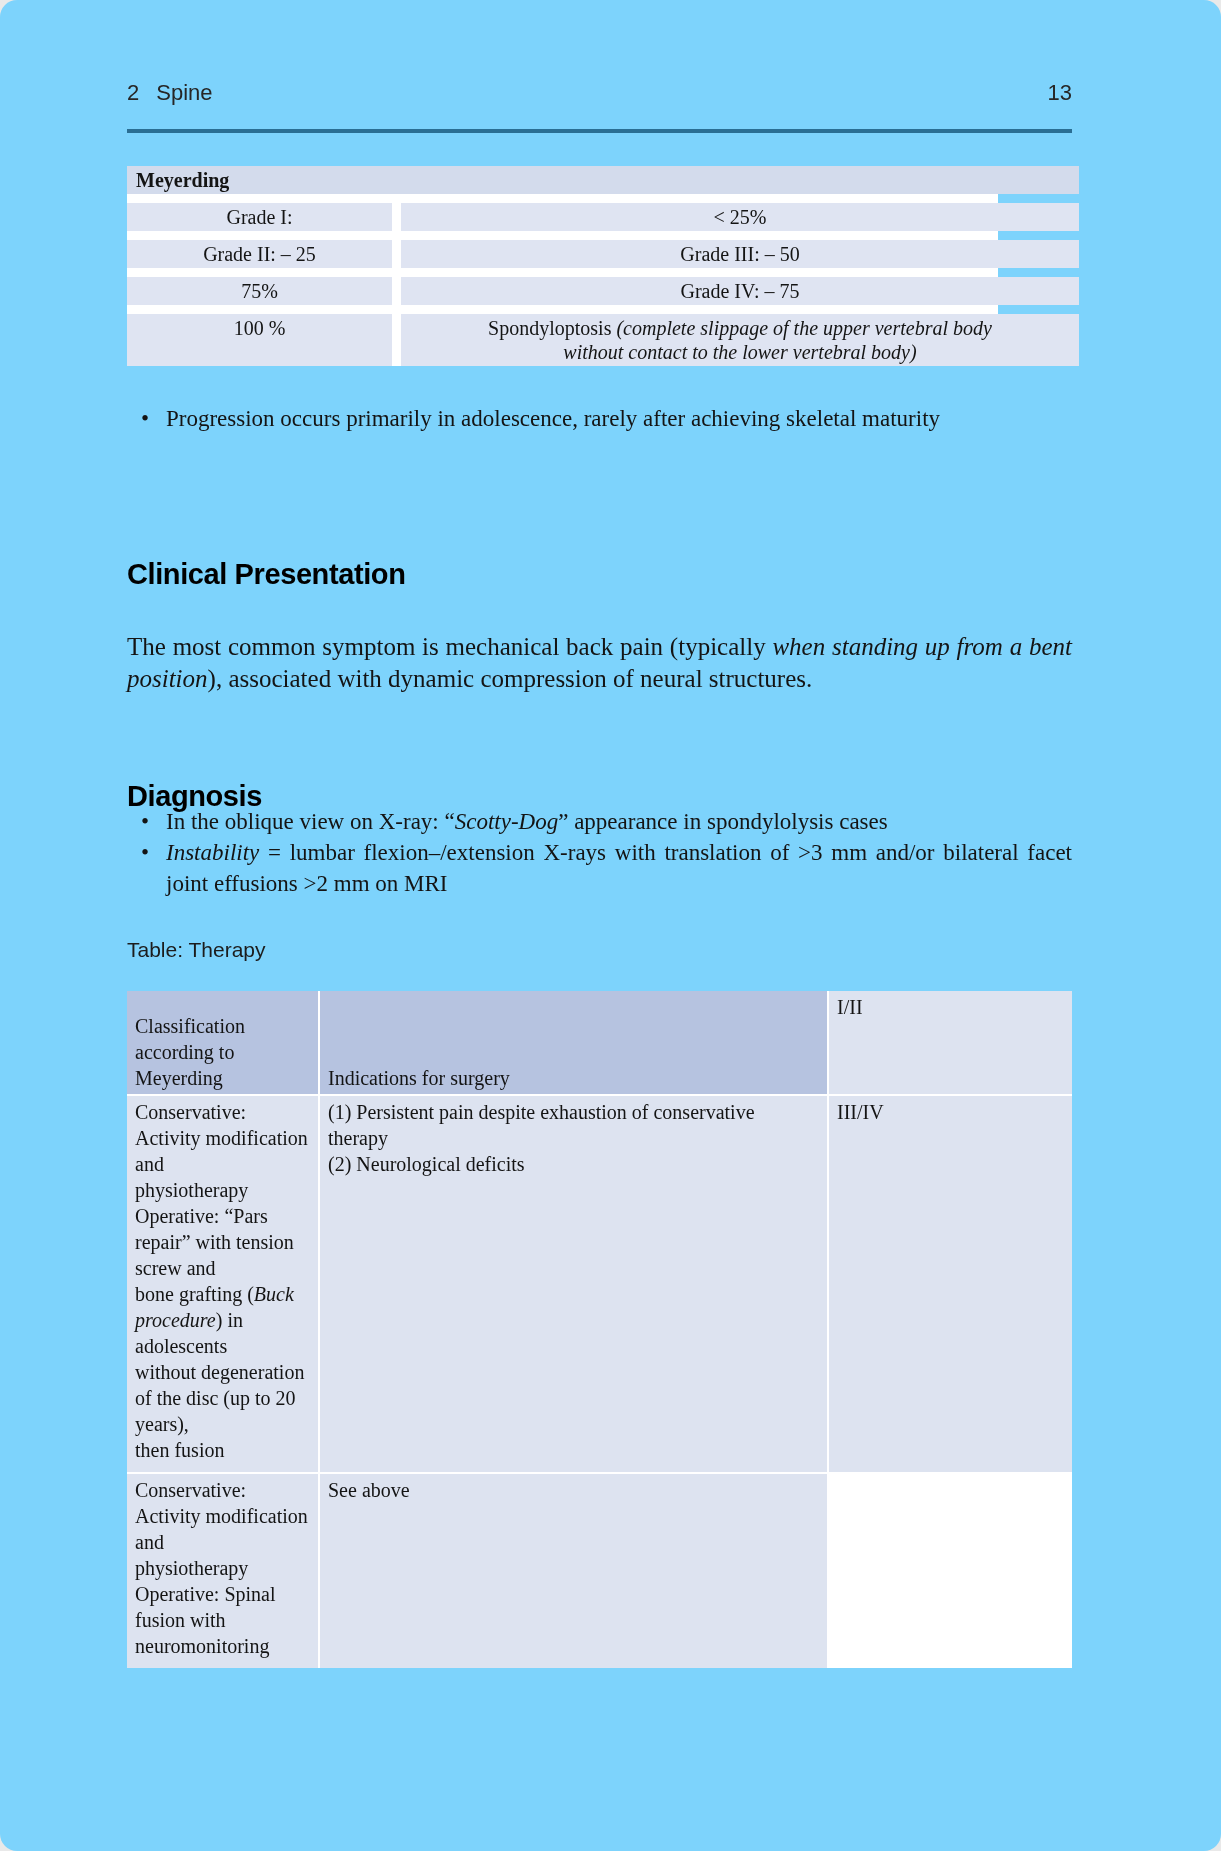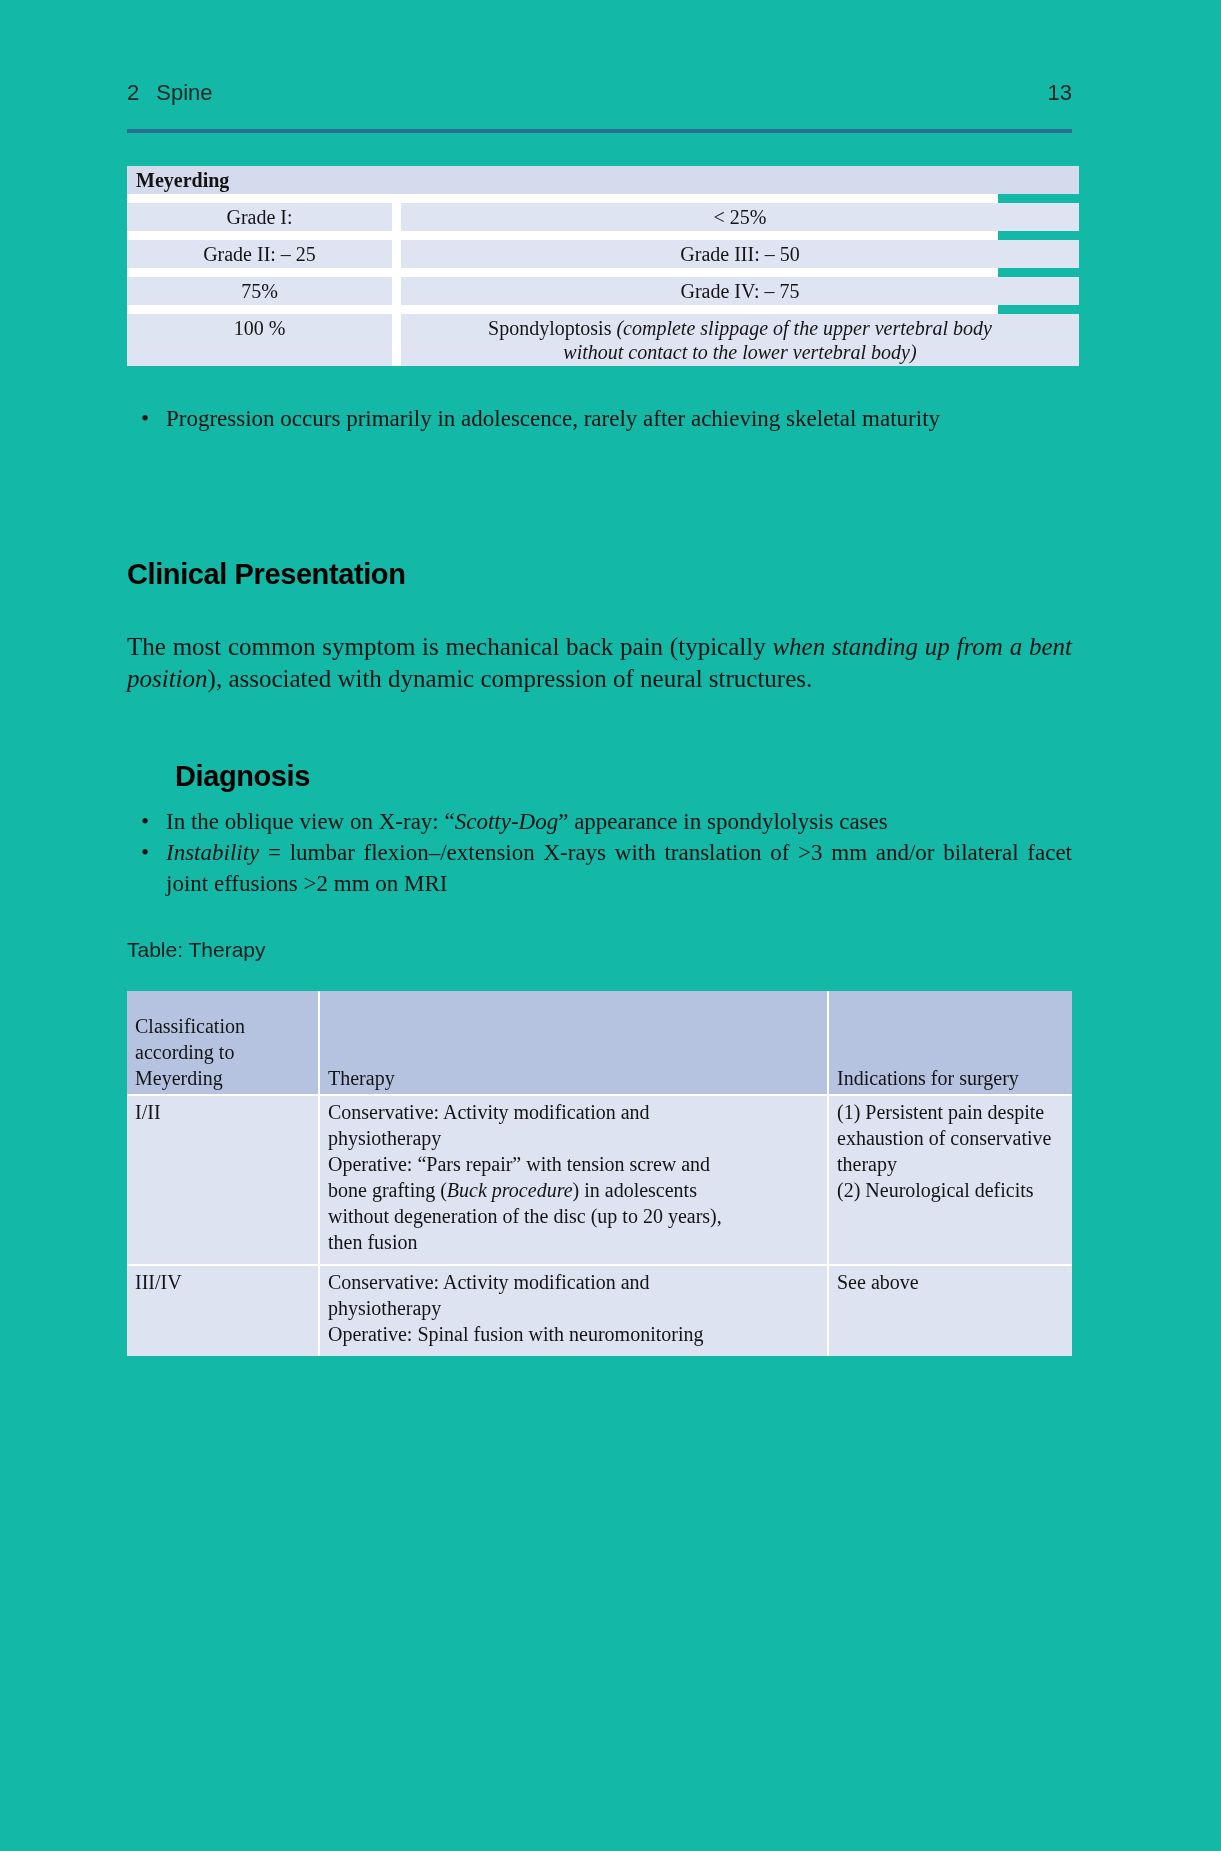--- a/index.html
+++ b/index.html
@@ -5,23 +5,23 @@
   :root{
     --rule-color:#2a6e93;
     --meyerding-header-bg:#d3dbec;
     --meyerding-row-bg:#dfe4f2;
     --therapy-header-bg:#b6c3e0;
     --therapy-row-bg:#dde3f0;
     --text-color:#141414;
   }
   html,body{margin:0;padding:0;background:#e9e9e9;}
   .page{
-    position:relative;width:1221px;height:1851px;background:#14b8a6;
+    position:relative;width:1221px;height:1851px;background:#7dd3fc;
     font-family:"Liberation Serif", serif;color:var(--text-color);
-    overflow:hidden;margin:0 auto;
+    overflow:hidden;margin:0 auto;border-radius:17px;
   }
   .content{position:absolute;left:127px;top:0;width:945px;height:100%;}
 
   
   .running-head{
     position:absolute;top:80px;left:0;width:100%;
     font-family:"Liberation Sans", sans-serif;font-size:22px;color:#262626;
   }
   .chapter-title{margin-left:17px;}
   .page-number{position:absolute;right:0;top:0;}
@@ -42,21 +42,21 @@
   .bullet-text{flex:1;text-align:justify;}
   .progression{position:absolute;top:402px;left:0;width:945px;font-size:23px;line-height:33px;}
   .diag-bullets{position:absolute;top:806px;left:0;width:945px;font-size:23px;line-height:31px;}
 
   
   .section-heading{
     position:absolute;left:0;font-family:"Liberation Sans", sans-serif;
     font-weight:bold;font-size:29px;letter-spacing:-0.4px;color:#000;
   }
   .h-clinical{top:534px;}
-  .h-diagnosis{top:736px;margin-left:48px;}
+  .h-diagnosis{top:756px;}
   .para{position:absolute;top:606px;left:0;width:945px;font-size:25px;line-height:32px;text-align:justify;}
 
   
   .caption{
     position:absolute;top:938px;left:0;
     font-family:"Liberation Sans", sans-serif;font-size:21px;color:#1c1c1c;
   }
   .t-table{
     position:absolute;top:991px;left:0;width:945px;
     display:grid;grid-template-columns:191px 507px 243px;gap:2px;
@@ -115,21 +115,20 @@
       <div class="bullet-item">
         <span class="bullet-marker">•</span>
         <span class="bullet-text"><span class="i">Instability</span><span> = lumbar flexion–/extension X-rays with translation of &gt;3 mm and/or bilateral facet joint effusions &gt;2 mm on MRI</span></span>
       </div>
     </div>
 
     <div class="caption">Table: Therapy</div>
 
     <section class="t-table">
       <div class="t-hcell">Classification according to Meyerding</div>
-      <div class="t-hcell">Therapy</div>
       <div class="t-hcell">Indications for surgery</div>
 
       <div class="t-cell">I/II</div>
       <div class="t-cell"><span class="b">Conservative:</span><span> Activity modification and</span><br><span>physiotherapy</span><br><span class="b">Operative:</span><span> “Pars repair” with tension screw and</span><br><span>bone grafting (</span><span class="i">Buck procedure</span><span>) in adolescents</span><br><span>without degeneration of the disc (up to 20 years),</span><br><span>then fusion</span></div>
       <div class="t-cell"><span>(1) Persistent pain despite exhaustion of conservative therapy</span><br><span>(2) Neurological deficits</span></div>
 
       <div class="t-cell">III/IV</div>
       <div class="t-cell"><span class="b">Conservative:</span><span> Activity modification and</span><br><span>physiotherapy</span><br><span class="b">Operative:</span><span> Spinal fusion with neuromonitoring</span></div>
       <div class="t-cell"><span>See above</span></div>
     </section>

